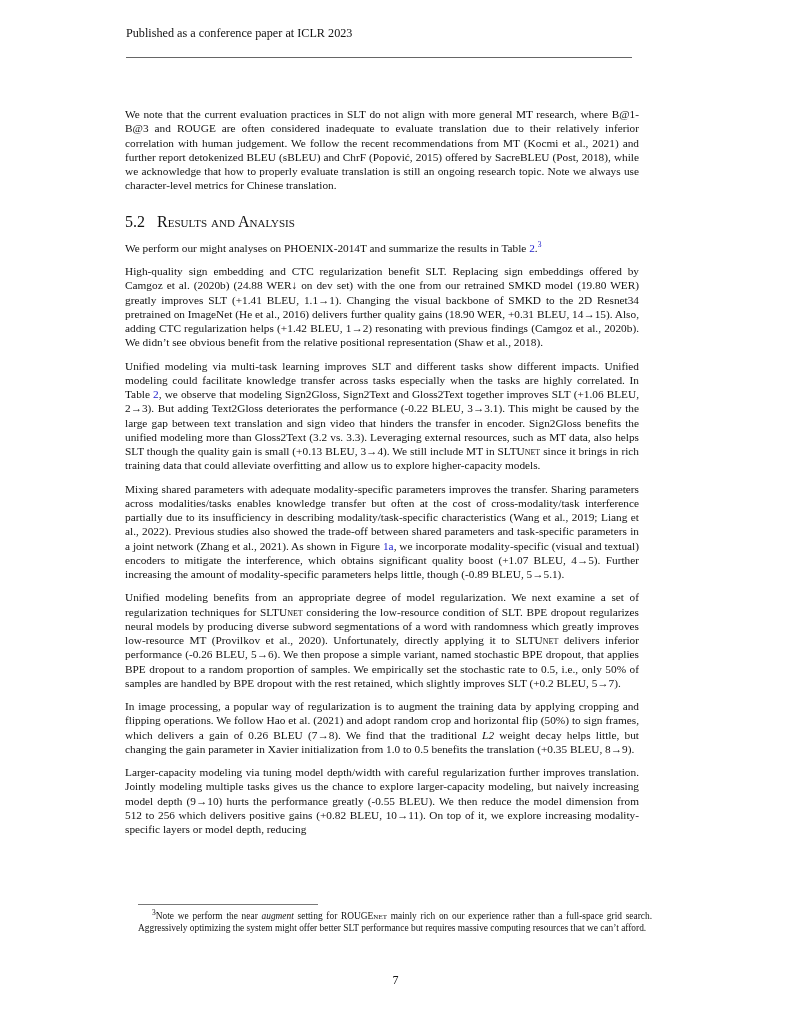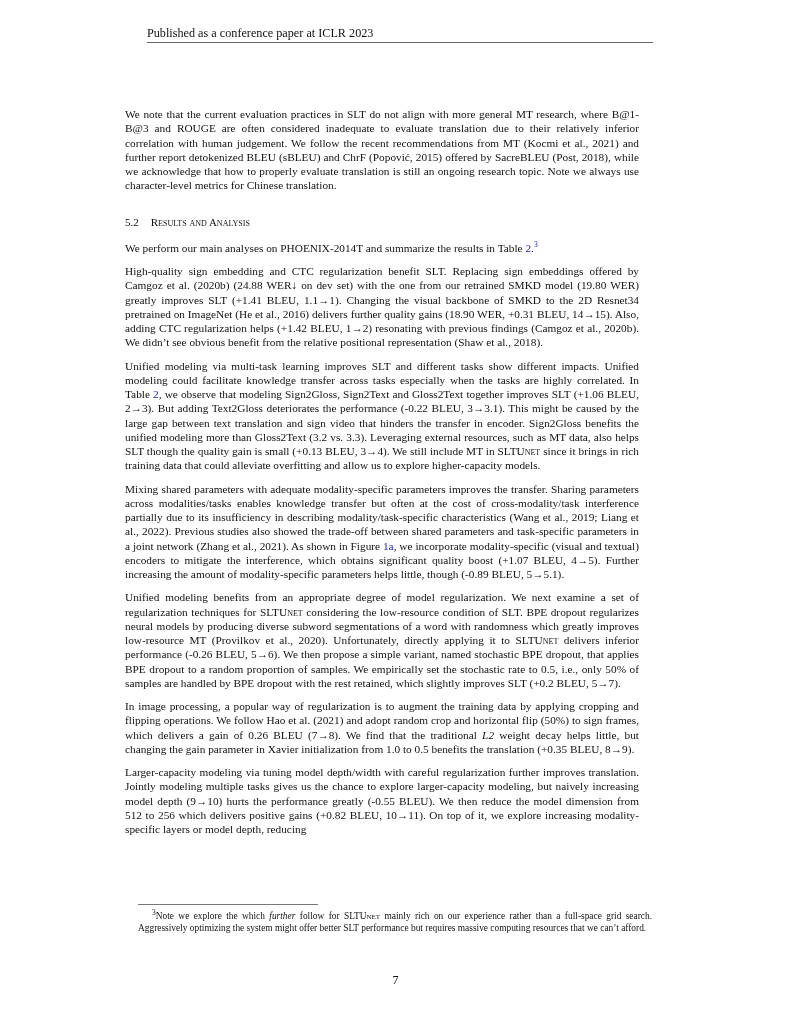--- a/index.html
+++ b/index.html
@@ -1,23 +1,23 @@
 <!DOCTYPE html>
 <html><head>
 <meta charset="utf-8">
 <style>
   html, body { margin: 0; padding: 0; background: #ffffff; }
   body { width: 791px; height: 1024px; position: relative; overflow: hidden;
          font-family: "Liberation Serif", "DejaVu Serif", serif; color: #111; }
-  .header { position: absolute; left: 147px; top: 26px; width: 506px;
-            font-size: 12.2px; padding-bottom: 1px; border-bottom: 1px solid #666; }
+  .header { position: absolute; left: 126px; top: 26px; width: 506px;
+            font-size: 12.2px; padding-bottom: 16px; border-bottom: 1px solid #666; }
   .body { position: absolute; left: 125px; top: 107px; width: 514px;
           font-size: 11.3px; line-height: 14.25px; text-align: justify; }
   p { margin: 0 0 9px 0; }
-  .sec { margin: 22px 0 12px 0; font-size: 11px; text-align: left; }
+  .sec { margin: 22px 0 12px 0; font-size: 16px; text-align: left; }
   .sec .num { margin-right: 12px; }
   .sc { font-variant: small-caps; }
   .ref { color: #2222cc; }
   b { font-weight: normal; }
   sup { font-size: 7.5px; line-height: 0; }
   .fnrule { position: absolute; left: 138px; top: 904px; width: 180px; border-top: 1px solid #777; }
   .footnote { position: absolute; left: 138px; top: 910px; width: 514px;
               font-size: 9.4px; line-height: 12px; text-align: justify; }
   .footnote .fi { text-indent: 14px; display: block; }
   .pagenum { position: absolute; left: 0; width: 791px; top: 973px; text-align: center; font-size: 12px; }
@@ -27,33 +27,33 @@
 
 <div class="header">Published as a conference paper at ICLR 2023</div>
 
 <div class="body">
   <p>We note that the current evaluation practices in SLT do not align with more general MT research, where B@1-B@3 and ROUGE are often considered inadequate to evaluate translation due to their relatively inferior correlation with human judgement. We follow the recent recommendations from MT (Kocmi et al., 2021) and further report detokenized BLEU (sBLEU) and ChrF (Popović, 2015) offered by SacreBLEU (Post, 2018), while we acknowledge that how to properly evaluate translation is still an ongoing research topic. Note we always use character-level metrics for Chinese translation.</p>
 
   <div class="sec">
     <span class="num">5.2</span><span class="sc">Results and Analysis</span>
   </div>
 
-  <p><span>We perform our main analyses on PHOENIX-2014T and summarize the results in Table </span><span class="ref">2</span>.<sup class="ref">3</sup></p>
+  <p><span>We perform our might analyses on PHOENIX-2014T and summarize the results in Table </span><span class="ref">2</span>.<sup class="ref">3</sup></p>
 
   <p><b>High-quality sign embedding and CTC regularization benefit SLT.</b><span> Replacing sign embeddings offered by Camgoz et al. (2020b) (24.88 WER↓ on dev set) with the one from our retrained SMKD model (19.80 WER) greatly improves SLT (+1.41 BLEU, 1.1→1). Changing the visual backbone of SMKD to the 2D Resnet34 pretrained on ImageNet (He et al., 2016) delivers further quality gains (18.90 WER, +0.31 BLEU, 14→15). Also, adding CTC regularization helps (+1.42 BLEU, 1→2) resonating with previous findings (Camgoz et al., 2020b). We didn’t see obvious benefit from the relative positional representation (Shaw et al., 2018).</span></p>
 
   <p><b>Unified modeling via multi-task learning improves SLT and different tasks show different impacts.</b><span> Unified modeling could facilitate knowledge transfer across tasks especially when the tasks are highly correlated. In Table </span><span class="ref">2</span><span>, we observe that modeling Sign2Gloss, Sign2Text and Gloss2Text together improves SLT (+1.06 BLEU, 2→3). But adding Text2Gloss deteriorates the performance (-0.22 BLEU, 3→3.1). This might be caused by the large gap between text translation and sign video that hinders the transfer in encoder. Sign2Gloss benefits the unified modeling more than Gloss2Text (3.2 vs. 3.3). Leveraging external resources, such as MT data, also helps SLT though the quality gain is small (+0.13 BLEU, 3→4). We still include MT in SLTU</span><span class="sc">net</span><span> since it brings in rich training data that could alleviate overfitting and allow us to explore higher-capacity models.</span></p>
 
   <p><b>Mixing shared parameters with adequate modality-specific parameters improves the transfer.</b><span> Sharing parameters across modalities/tasks enables knowledge transfer but often at the cost of cross-modality/task interference partially due to its insufficiency in describing modality/task-specific characteristics (Wang et al., 2019; Liang et al., 2022). Previous studies also showed the trade-off between shared parameters and task-specific parameters in a joint network (Zhang et al., 2021). As shown in Figure </span><span class="ref">1a</span><span>, we incorporate modality-specific (visual and textual) encoders to mitigate the interference, which obtains significant quality boost (+1.07 BLEU, 4→5). Further increasing the amount of modality-specific parameters helps little, though (-0.89 BLEU, 5→5.1).</span></p>
 
   <p><b>Unified modeling benefits from an appropriate degree of model regularization.</b><span> We next examine a set of regularization techniques for SLTU</span><span class="sc">net</span><span> considering the low-resource condition of SLT. BPE dropout regularizes neural models by producing diverse subword segmentations of a word with randomness which greatly improves low-resource MT (Provilkov et al., 2020). Unfortunately, directly applying it to SLTU</span><span class="sc">net</span><span> delivers inferior performance (-0.26 BLEU, 5→6). We then propose a simple variant, named </span><b>stochastic BPE dropout</b><span>, that applies BPE dropout to a random proportion of samples. We empirically set the stochastic rate to 0.5, i.e., only 50% of samples are handled by BPE dropout with the rest retained, which slightly improves SLT (+0.2 BLEU, 5→7).</span></p>
 
   <p><span>In image processing, a popular way of regularization is to augment the training data by applying cropping and flipping operations. We follow Hao et al. (2021) and adopt random crop and horizontal flip (50%) to sign frames, which delivers a gain of 0.26 BLEU (7→8). We find that the traditional </span><i>L2</i><span> weight decay helps little, but changing the gain parameter in Xavier initialization from 1.0 to 0.5 benefits the translation (+0.35 BLEU, 8→9).</span></p>
 
   <p><b>Larger-capacity modeling via tuning model depth/width with careful regularization further improves translation.</b><span> Jointly modeling multiple tasks gives us the chance to explore larger-capacity modeling, but naively increasing model depth (9→10) hurts the performance greatly (-0.55 BLEU). We then reduce the model dimension from 512 to 256 which delivers positive gains (+0.82 BLEU, 10→11). On top of it, we explore increasing modality-specific layers or model depth, reducing</span></p>
 </div>
 
 <div class="fnrule"></div>
 <div class="footnote">
-  <span class="fi"><sup>3</sup><span>Note we explore the which </span><i>further</i><span> follow for SLTU</span><span class="sc">net</span><span> mainly rich on our experience rather than a full-space grid search. Aggressively optimizing the system might offer better SLT performance but requires massive computing resources that we can’t afford.</span></span>
+  <span class="fi"><sup>3</sup><span>Note we perform the near </span><i>augment</i><span> setting for ROUGE</span><span class="sc">net</span><span> mainly rich on our experience rather than a full-space grid search. Aggressively optimizing the system might offer better SLT performance but requires massive computing resources that we can’t afford.</span></span>
 </div>
 
 <div class="pagenum">7</div>
 
 </body></html>

